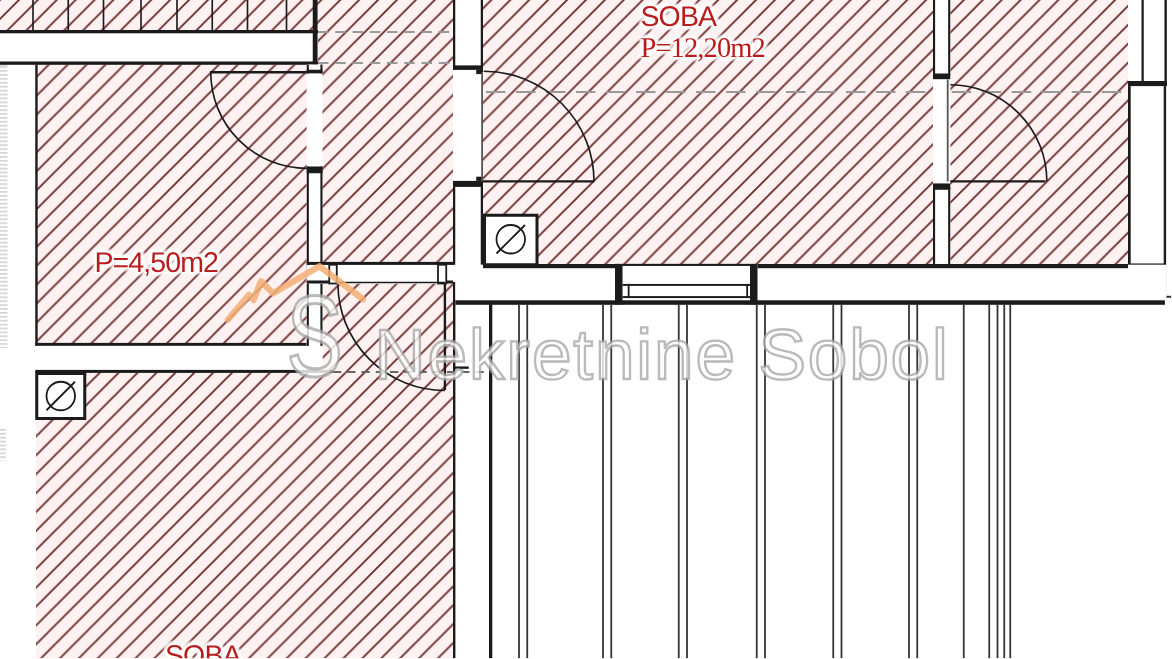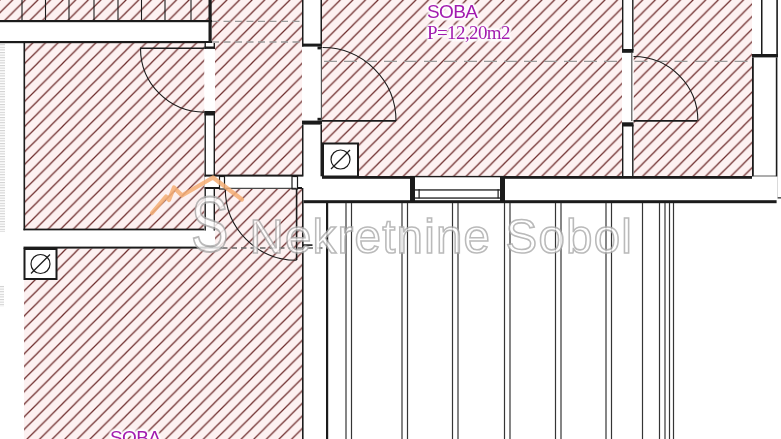--- a/index.html
+++ b/index.html
@@ -1,18 +1,18 @@
 <!DOCTYPE html>
 <html><head>
 <meta charset="utf-8">
 <style>
 html,body{margin:0;padding:0;background:#ffffff;}
 #c{position:relative;width:781px;height:439px;overflow:hidden;background:#fff;}
 svg{position:absolute;left:0;top:0;}
-.lbl{position:absolute;font-family:"Liberation Sans",sans-serif;font-size:19px;line-height:19px;color:#a21caf;white-space:nowrap;letter-spacing:-0.6px;text-shadow:0 0 2px #fff,0 0 2px #fff,0 0 3px #fff,1.5px 1.5px 2px #fff,-1.5px -1.5px 2px #fff,1.5px -1.5px 2px #fff,-1.5px 1.5px 2px #fff,0 2px 2px #fff,0 -2px 2px #fff,2px 0 2px #fff,-2px 0 2px #fff;}
+.lbl{position:absolute;font-family:"Liberation Sans",sans-serif;font-size:19px;line-height:19px;color:#b91c1c;white-space:nowrap;letter-spacing:-0.6px;text-shadow:0 0 2px #fff,0 0 2px #fff,0 0 3px #fff,1.5px 1.5px 2px #fff,-1.5px -1.5px 2px #fff,1.5px -1.5px 2px #fff,-1.5px 1.5px 2px #fff,0 2px 2px #fff,0 -2px 2px #fff,2px 0 2px #fff,-2px 0 2px #fff;}
 </style>
 </head>
 <body>
 <div id="c">
 <svg width="781" height="439" viewBox="0 0 781 439">
 <defs>
 <pattern id="hatch" width="12.6" height="12.6" patternUnits="userSpaceOnUse">
 <rect width="12.6" height="12.6" fill="#fdf1f1"></rect>
 <path d="M 0,12.6 L 12.6,0 M -3.15,3.15 L 3.15,-3.15 M 9.45,15.75 L 15.75,9.45" stroke="#6f2e2e" stroke-width="1.25"></path>
 </pattern>
@@ -173,14 +173,15 @@
 <g opacity="0.85">
 <path d="M 152,213 L 166,196.5 L 169,200 L 174,187.5 L 182,195.5 L 213,177.5 L 242,199.5" fill="none" stroke="#f5ae74" stroke-width="4.2" stroke-linejoin="round" stroke-linecap="round"></path>
 </g>
 <g opacity="0.8" font-family="'Liberation Sans',sans-serif" fill="#ffffff" stroke="#a9a9a9">
 <text transform="translate(191,250.5) scale(0.73,1)" font-size="77" stroke-width="2">S</text>
 <text x="249.5" y="252.5" font-size="47.5" stroke-width="1.55" letter-spacing="1.2">Nekretnine Sobol</text>
 </g>
 </svg>
 <div class="lbl" style="left:427px;top:2px;">SOBA</div>
 <div class="lbl" style="left:427px;top:23px;font-family:Liberation Serif, serif;">P=12,20m2</div>
+<div class="lbl" style="left:63px;top:165.5px;">P=4,50m2</div>
 <div class="lbl" style="left:110px;top:427.8px;">SOBA</div>
 </div>
 
 </body></html>

